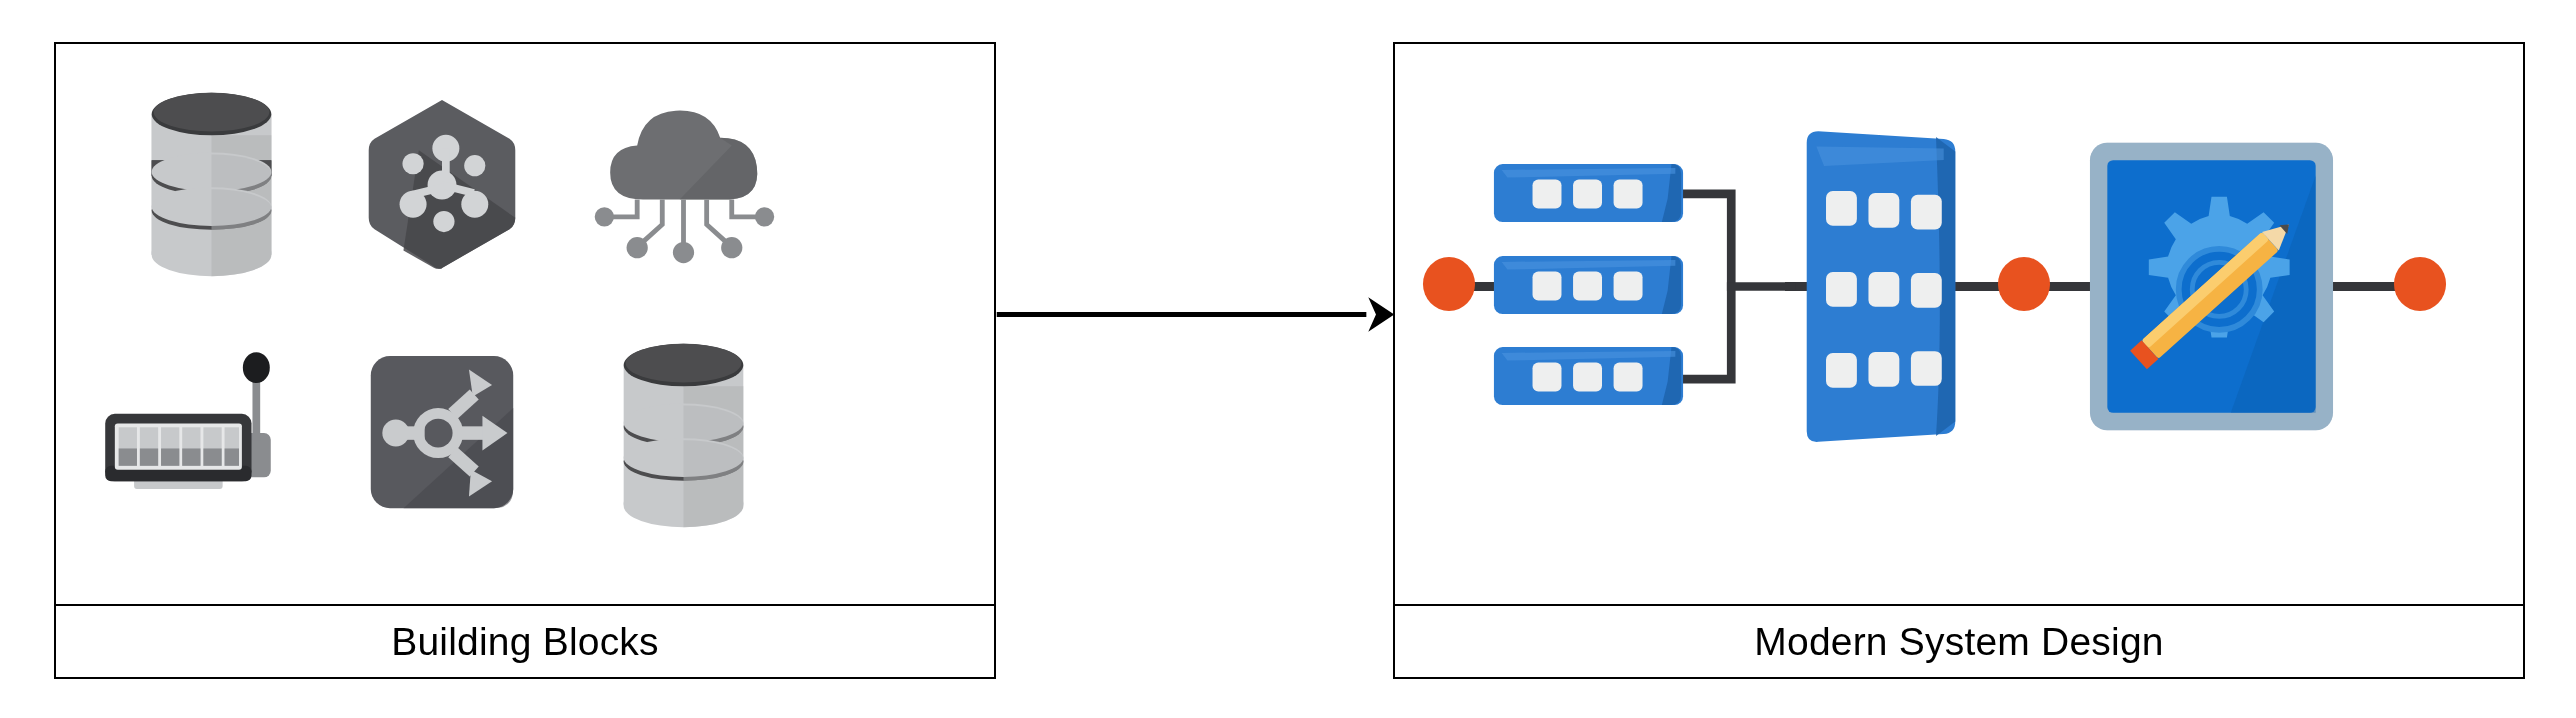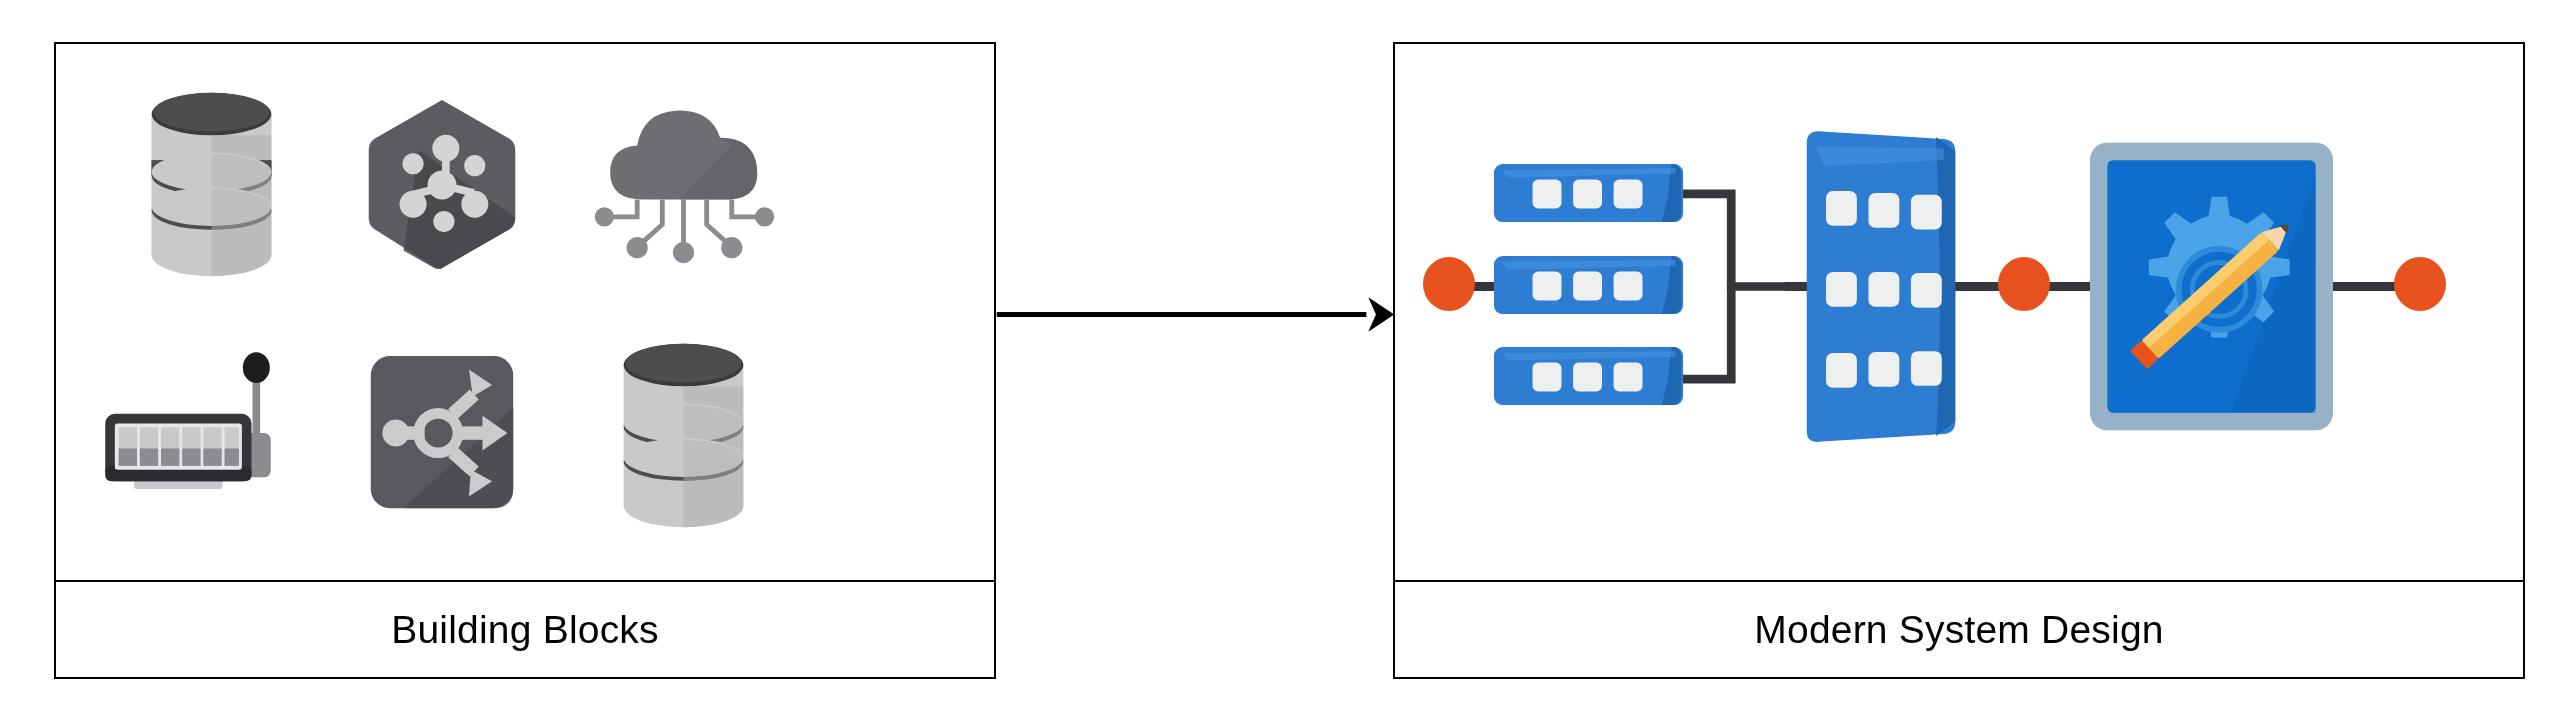--- a/index.html
+++ b/index.html
@@ -35,21 +35,21 @@
 
   .panel-body {
     position: absolute;
     left: 0; top: 0; right: 0;
     bottom: 93px;
     overflow: hidden;
   }
   .panel-caption {
     position: absolute;
     left: 0; right: 0; bottom: 0;
-    height: 97px;
+    height: 73px;
     border-top: 2.9px solid #000000;
     display: flex;
     align-items: center;
     justify-content: center;
     box-sizing: border-box;
   }
   .panel-caption span {
     font-size: 39px;
     color: #000000;
     letter-spacing: 0.2px;

